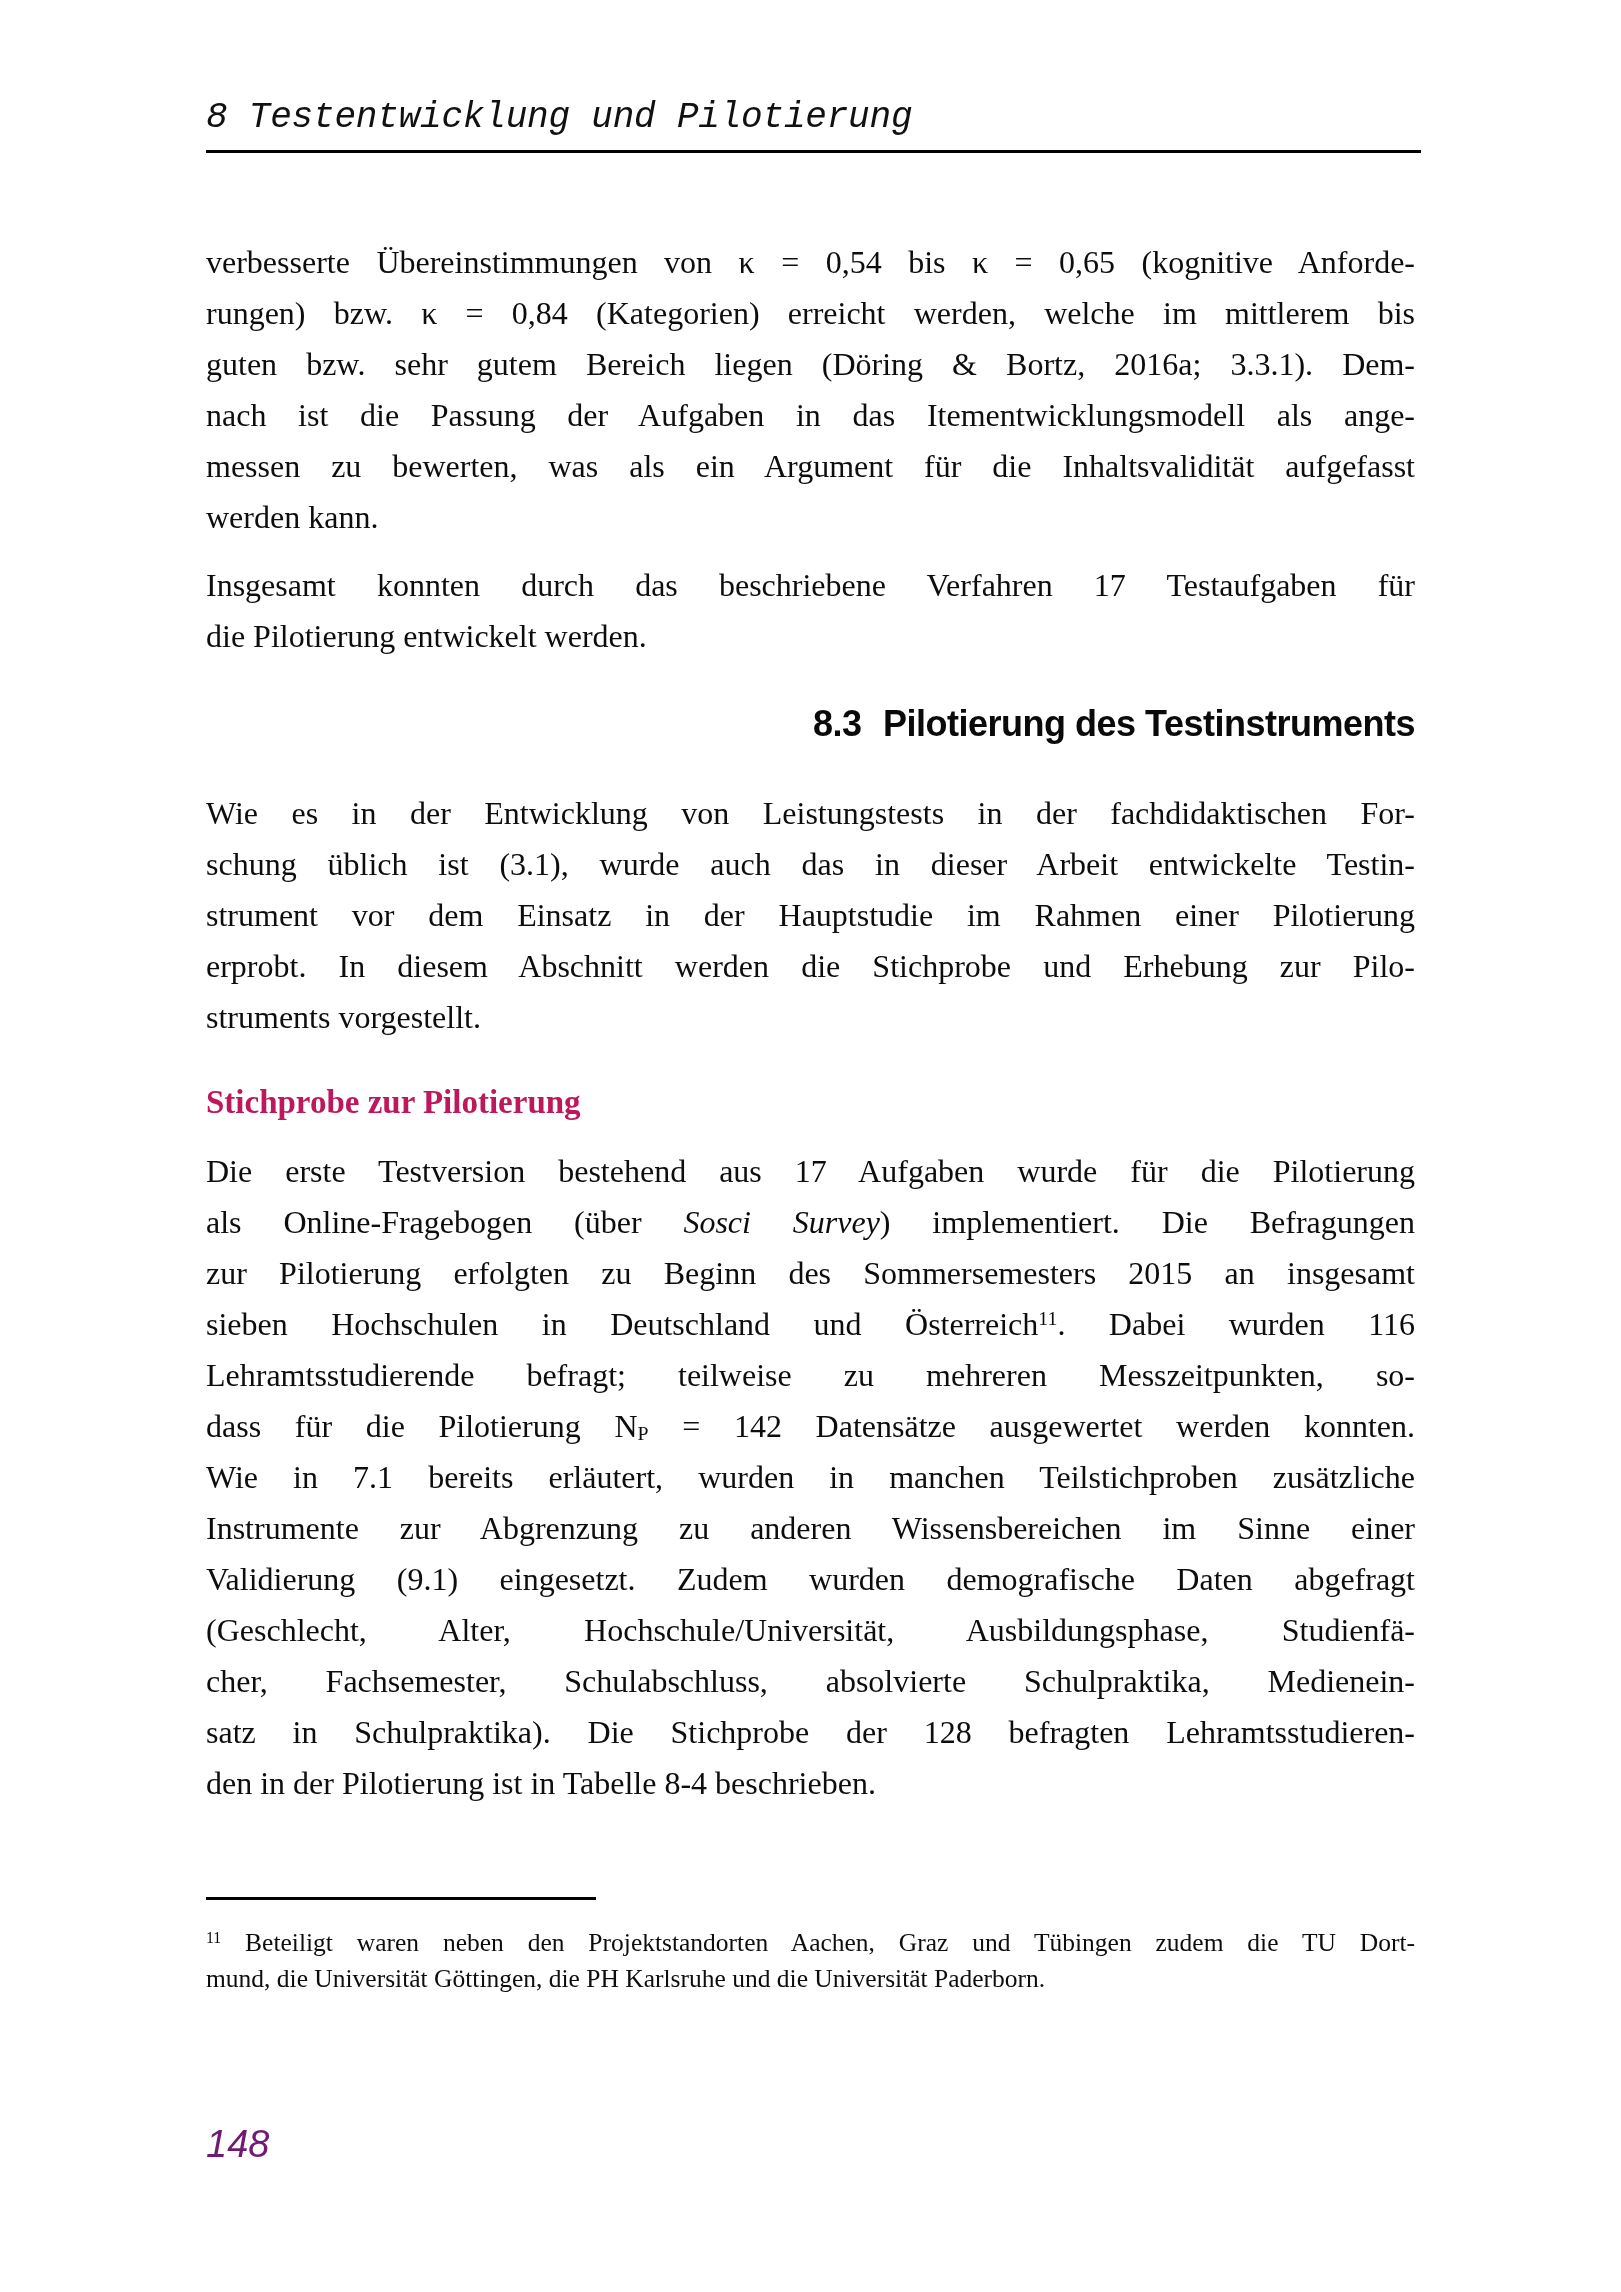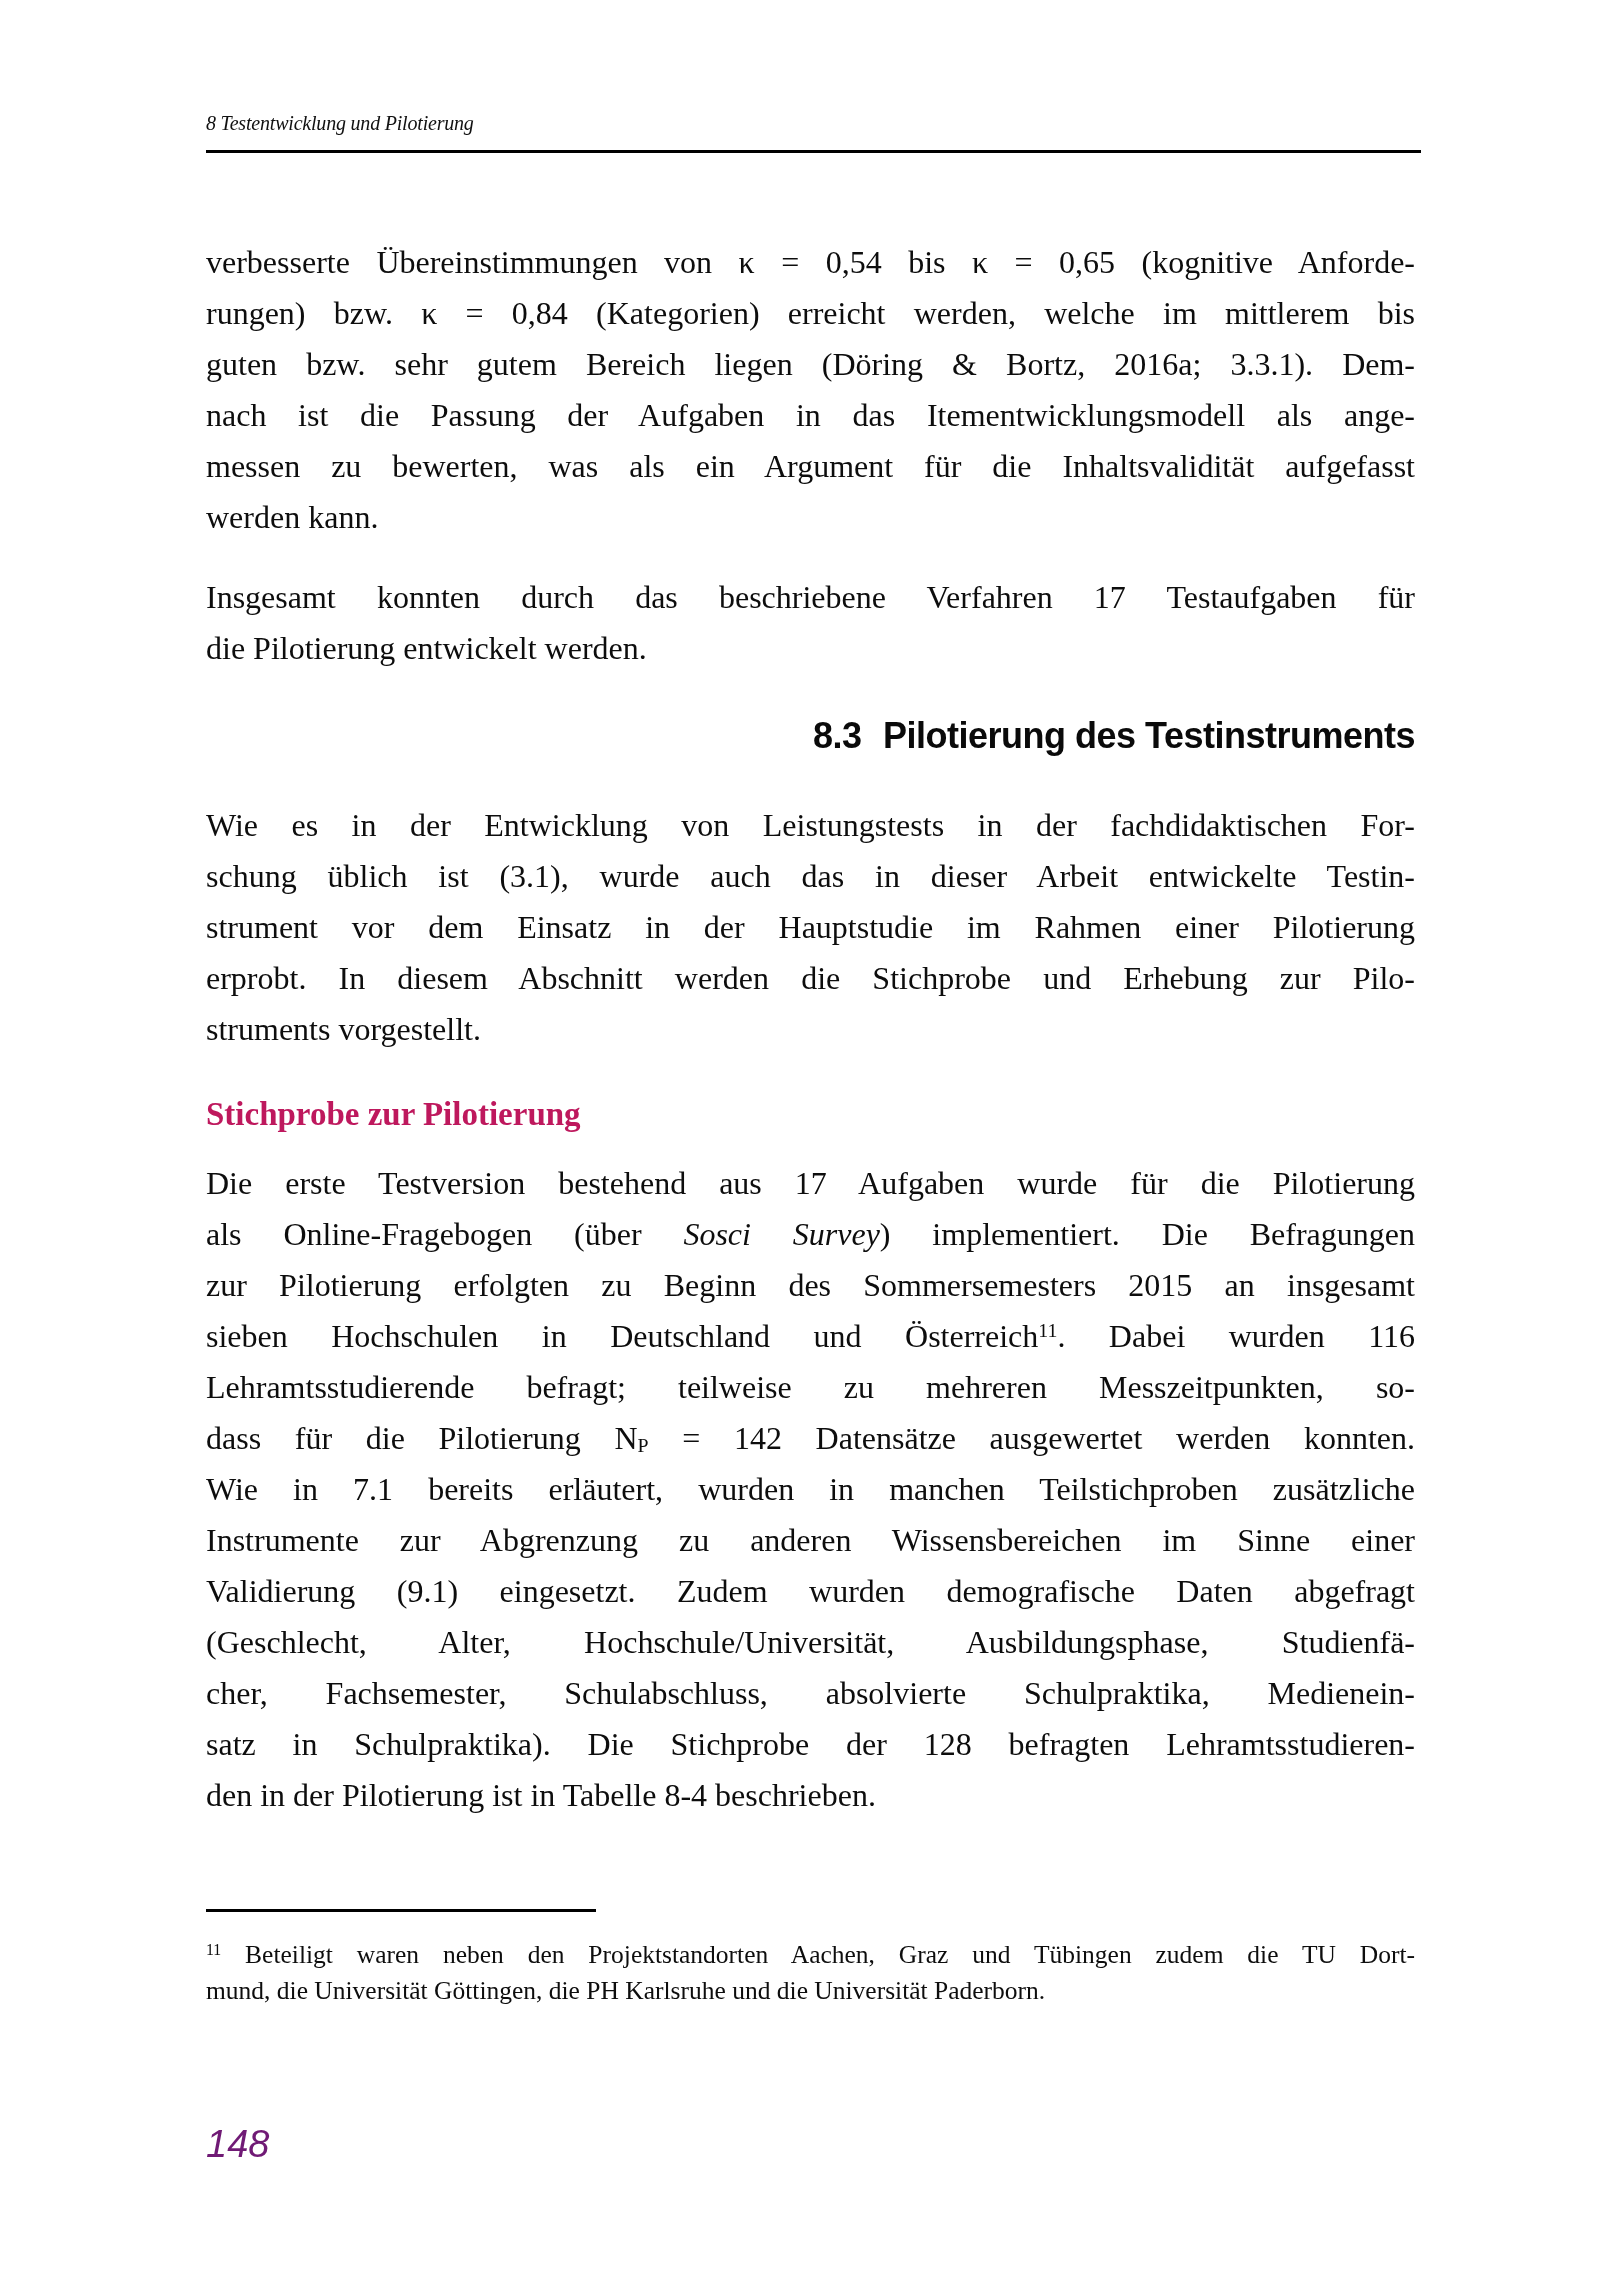--- a/index.html
+++ b/index.html
@@ -6,41 +6,41 @@
   .page{
     position:relative;
     width:1621px;height:2293px;
     background:#ffffff;
     color:#111111;
     font-family:"Liberation Serif", serif;
     overflow:hidden;
   }
   
   .running-head{
-    position:absolute;left:206px;top:104px;
-    font-family:Liberation Serif, serif;
+    position:absolute;left:206px;top:98px;
+    font-family:Liberation Mono, monospace;
     font-style:italic;
-    font-size:20px;line-height:39px;
+    font-size:36px;line-height:39px;
     letter-spacing:-0.2px;
     color:#111;
   }
   .head-rule{
     position:absolute;left:206px;top:150px;
     width:1215px;height:2.9px;background:#000;
   }
   
   .body-col{
     position:absolute;left:206px;top:237px;
     width:1209px;
   }
   .para{
     font-size:32px;line-height:51px;
     color:#0d0d0d;
   }
-  .para.sp{margin-top:29px;}
+  .para.sp{margin-top:17px;}
   .line{
     text-align:justify;
     text-align-last:justify;
     -moz-text-align-last:justify;
     white-space:normal;
   }
   .line.last{
     text-align-last:left;
     -moz-text-align-last:left;
   }

